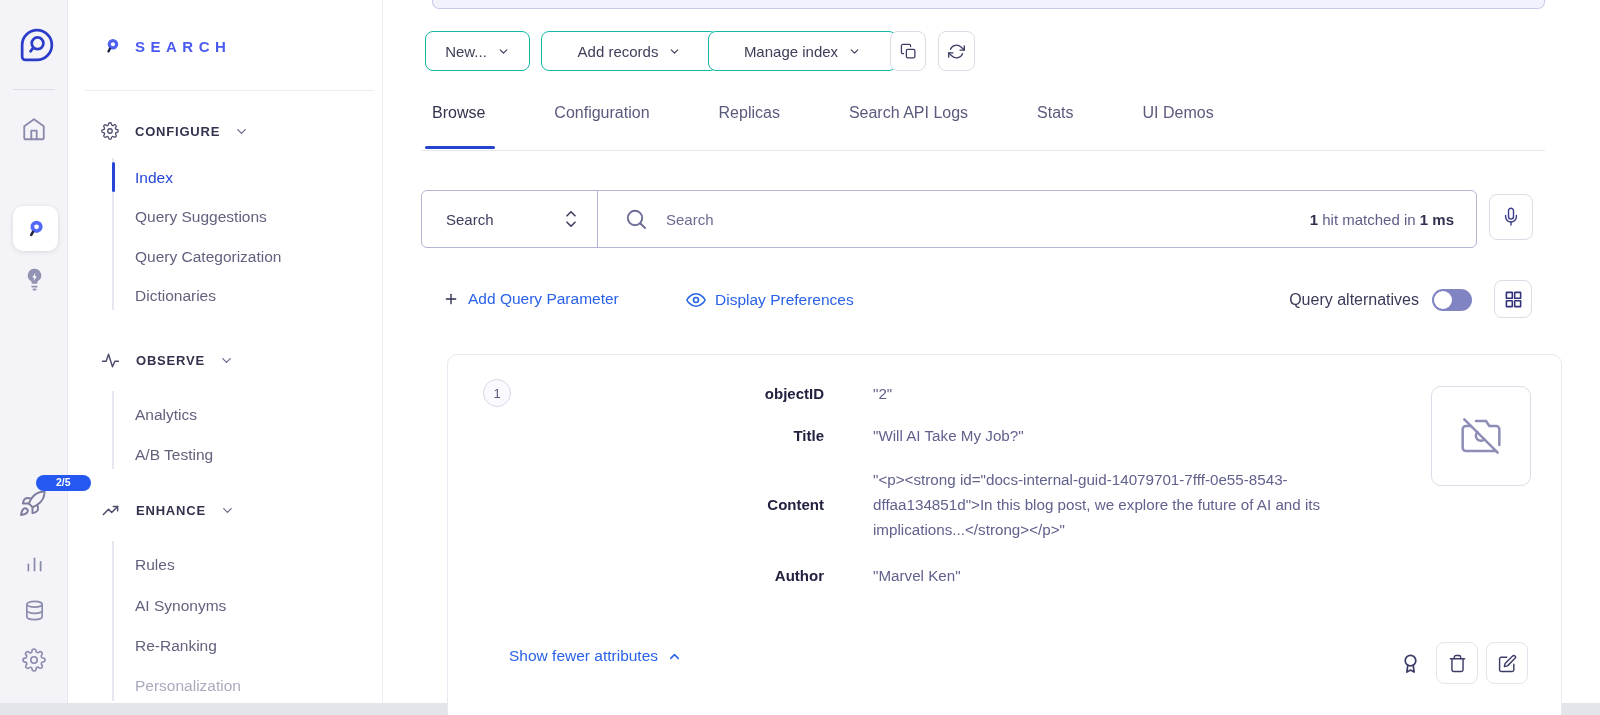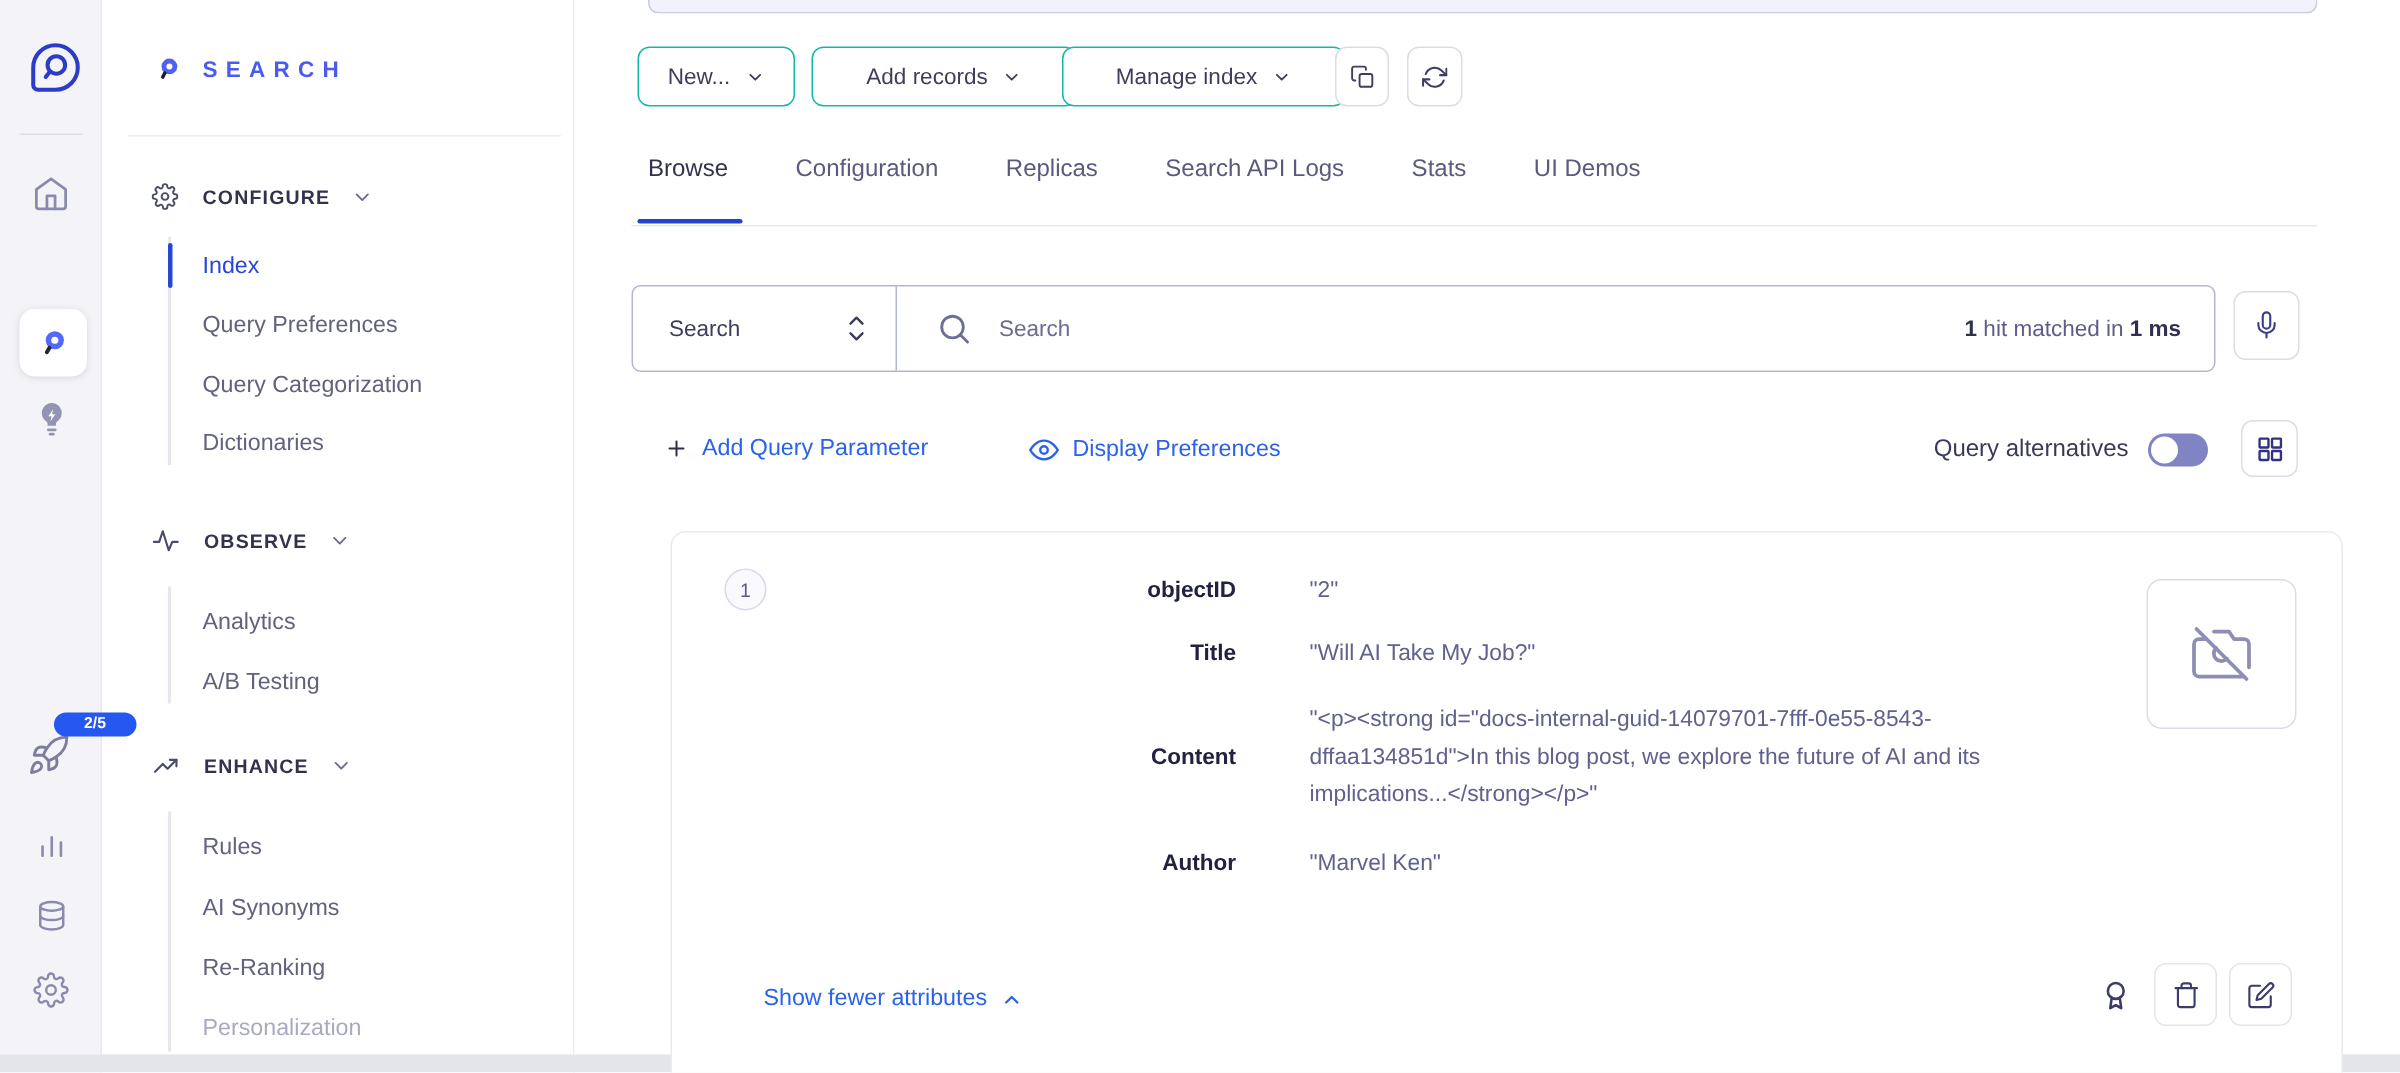--- a/index.html
+++ b/index.html
@@ -40,21 +40,21 @@
   #main { position:absolute; left:383px; top:0; width:1217px; height:715px; background:#fff; }
   #top-sliver { position:absolute; left:49px; top:0; width:1113px; height:9px;
     background:#f1f2fb; border:1px solid #c8cbe7; border-top:none; border-radius:0 0 7px 7px; }
 
   .btn { position:absolute; top:31px; height:40px; background:#fff; border:1px solid #14b8a6;
     border-radius:8px; display:flex; align-items:center; justify-content:center; gap:10px;
     font-size:15px; color:#3e3e59; cursor:pointer; }
   .icon-btn { position:absolute; background:#fff; border:1px solid #dcdce6; border-radius:8px;
     display:flex; align-items:center; justify-content:center; cursor:pointer; }
 
-  #tabs { position:absolute; left:49px; top:104px; display:flex; gap:45px; }
+  #tabs { position:absolute; left:49px; top:104px; display:flex; gap:69px; }
   .tab { font-size:16px; color:#5a5a7d; cursor:pointer; white-space:nowrap; }
   .tab.active { color:#32324d; }
   #tab-underline { position:absolute; left:42px; top:146px; width:70px; height:3px;
     background:#2443cf; border-radius:2px; }
   #tabs-divider { position:absolute; left:38px; top:150px; width:1124px; height:1px; background:#e7e7ee; }
 
   #search-box { position:absolute; left:38px; top:190px; width:1056px; height:58px;
     border:1.5px solid #b3b5d4; border-radius:6px; display:flex; align-items:center; background:#fff; }
   #scope-select { width:176px; height:100%; display:flex; align-items:center;
     padding:0 18px 0 24px; cursor:pointer; border-right:1.5px solid #b3b5d4; }
@@ -80,21 +80,21 @@
     background:#fff; border:1px solid #e9e9f1; border-radius:10px; z-index:3; }
   #rank-badge { position:absolute; left:35px; top:24px; width:28px; height:28px; border-radius:50%;
     border:1px solid #d8d8e8; background:#fafafe; color:#5b5b80; font-size:13px;
     display:flex; align-items:center; justify-content:center; }
   .attr-row { position:absolute; left:0; width:948px; display:grid;
     grid-template-columns:376px 1fr; column-gap:49px; }
   .attr-key { text-align:right; font-size:15px; font-weight:600; color:#222240; line-height:25px; }
   .attr-val { font-size:15.2px; color:#61618e; line-height:25px; overflow-wrap:anywhere; max-width:523px; }
   #img-placeholder { position:absolute; right:30px; top:31px; width:100px; height:100px;
     border:1px solid #dcdce8; border-radius:10px; display:flex; align-items:center; justify-content:center; }
-  #collapse-link { left:61px; top:302px;justify-content:flex-end; }
+  #collapse-link { left:61px; top:292px;justify-content:flex-end; }
   #record-actions { position:absolute; right:33px; top:287px; display:flex; align-items:center; }
   #record-actions .sq { width:42px; height:42px; border:1px solid #e4e4ed; border-radius:8px;
     background:#fff; display:flex; align-items:center; justify-content:center; cursor:pointer; }
   #award-wrap { margin-right:14px; cursor:pointer; }
   #trash-btn { margin-right:8px; }
 
   #bottom-strip { position:absolute; left:0; right:0; bottom:0; height:12px; background:#e4e5eb; z-index:2; }
 </style>
 </head>
 <body>
@@ -186,21 +186,21 @@
         <path d="M19.4 15a1.65 1.65 0 0 0 .33 1.82l.06.06a2 2 0 1 1-2.83 2.83l-.06-.06a1.65 1.65 0 0 0-1.82-.33 1.65 1.65 0 0 0-1 1.51V21a2 2 0 1 1-4 0v-.09A1.65 1.65 0 0 0 9 19.4a1.65 1.65 0 0 0-1.82.33l-.06.06a2 2 0 1 1-2.83-2.83l.06-.06a1.65 1.65 0 0 0 .33-1.82 1.65 1.65 0 0 0-1.51-1H3a2 2 0 1 1 0-4h.09A1.65 1.65 0 0 0 4.6 9a1.65 1.65 0 0 0-.33-1.82l-.06-.06a2 2 0 1 1 2.83-2.83l.06.06a1.65 1.65 0 0 0 1.82.33H9a1.65 1.65 0 0 0 1-1.51V3a2 2 0 1 1 4 0v.09a1.65 1.65 0 0 0 1 1.51 1.65 1.65 0 0 0 1.82-.33l.06-.06a2 2 0 1 1 2.83 2.83l-.06.06a1.65 1.65 0 0 0-.33 1.82V9a1.65 1.65 0 0 0 1.51 1H21a2 2 0 1 1 0 4h-.09a1.65 1.65 0 0 0-1.51 1z"></path>
       </svg>
       <span class="lbl">CONFIGURE</span>
       <svg class="chev" width="15" height="15" viewBox="0 0 24 24" fill="none" stroke="#6b6b8f" stroke-width="2" stroke-linecap="round" stroke-linejoin="round">
           <polyline points="6 9 12 15 18 9"></polyline>
         </svg>
     </div>
     <div class="sb-rule" style="top:158px; height:152px;"></div>
     <div class="sb-rule-active" style="top:162px; height:30px;"></div>
     <div class="sb-item active" style="top:166px;">Index</div>
-    <div class="sb-item" style="top:205px;">Query Preferences</div>
+    <div class="sb-item" style="top:205px;">Query Suggestions</div>
     <div class="sb-item" style="top:245px;">Query Categorization</div>
     <div class="sb-item" style="top:284px;">Dictionaries</div>
 
     <div class="sb-section-header" style="top:349px;">
       <svg width="19" height="19" viewBox="0 0 24 24" fill="none" stroke="#4a4a6a" stroke-width="1.8" stroke-linecap="round" stroke-linejoin="round">
         <polyline points="2 13 6.5 13 9.5 4 14.5 20 17.5 13 22 13"></polyline>
       </svg>
       <span class="lbl">OBSERVE</span>
       <svg class="chev" width="15" height="15" viewBox="0 0 24 24" fill="none" stroke="#6b6b8f" stroke-width="2" stroke-linecap="round" stroke-linejoin="round">
           <polyline points="6 9 12 15 18 9"></polyline>

